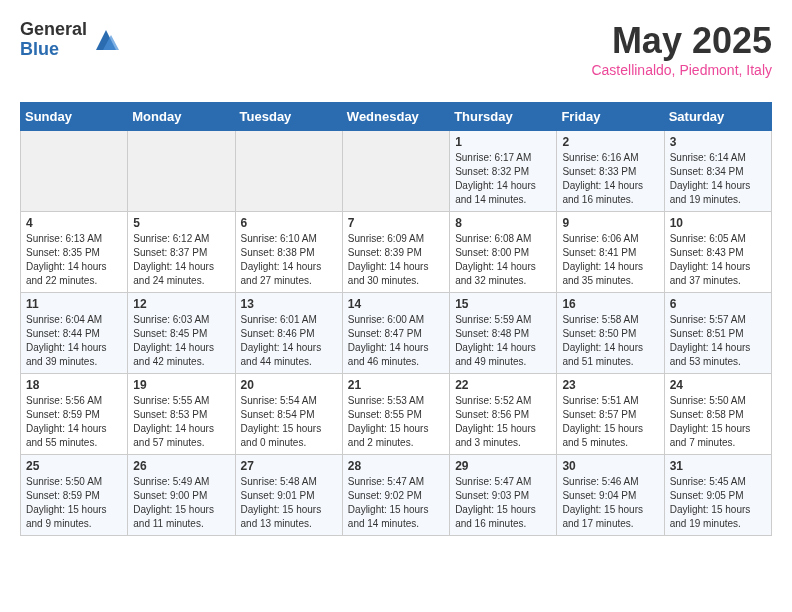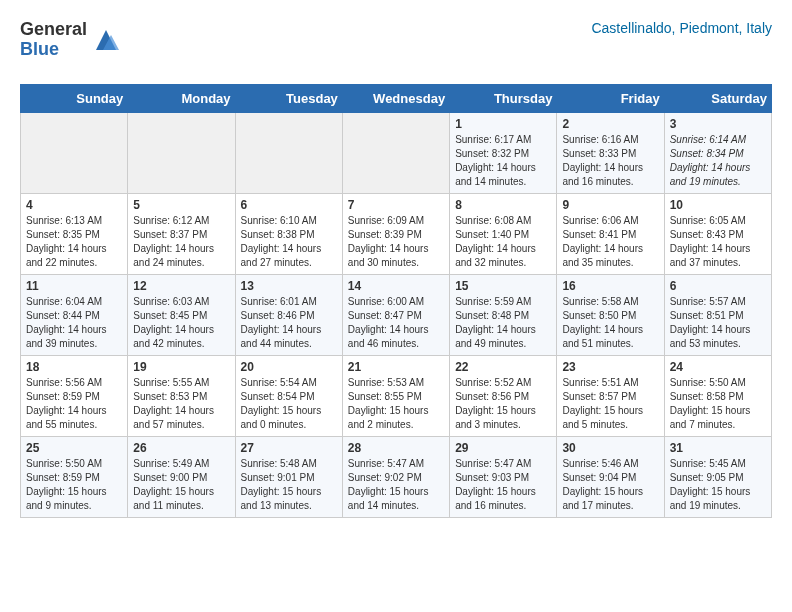--- a/index.html
+++ b/index.html
@@ -43,33 +43,33 @@
     .title-section {
       text-align: right;
     }
     .month-title {
       font-size: 36px;
       font-weight: bold;
       color: #333;
     }
     .location {
       font-size: 14px;
-      color: #0369a1;
+      color: #ec4899;
     }
     .calendar {
       width: 100%;
       border-collapse: collapse;
       border: 1px solid #ccc;
     }
     .calendar th {
       background-color: #2b6cb0;
       color: white;
       padding: 6px 4px;
       font-size: 13px;
-      text-align: right;
+      text-align: left;
       border: 1px solid #2b6cb0;
     }
     .calendar td {
       vertical-align: top;
       padding: 4px 5px;
       border: 1px solid #ccc;
       font-size: 10px;
       color: #333;
       width: calc(100% / 7);
       height: 80px;
@@ -107,20 +107,21 @@
     <div class="logo-text">
       <span class="logo-general">General</span>
       <span class="logo-blue">Blue</span>
     </div>
     <svg class="logo-icon" viewBox="0 0 30 30">
       <polygon points="5,25 15,5 25,25" fill="#2b6cb0"></polygon>
       <polygon points="12,25 20,10 28,25" fill="#4a90d9" opacity="0.7"></polygon>
     </svg>
   </div>
   <div class="title-section">
+    <div class="month-title">May 2025</div>
     <div class="location">Castellinaldo, Piedmont, Italy</div>
   </div>
 </div>
 
 <table class="calendar">
   <thead>
     <tr>
 
     <th>Sunday</th>
         <th>Monday</th>
@@ -146,21 +147,21 @@
         </td>
         <td>
           <span class="day-num">2</span>
           <div class="day-info" style="white-space: pre-line;">Sunrise: 6:16 AM
 Sunset: 8:33 PM
 Daylight: 14 hours
 and 16 minutes.</div>
         </td>
         <td>
           <span class="day-num">3</span>
-          <div class="day-info" style="white-space: pre-line; font-style: italic;">Sunrise: 6:14 AM
+          <div class="day-info" style="white-space: pre-line;">Sunrise: 6:14 AM
 Sunset: 8:34 PM
 Daylight: 14 hours
 and 19 minutes.</div>
         </td>
       </tr>
       <tr>
         <td>
           <span class="day-num">4</span>
           <div class="day-info" style="white-space: pre-line;">Sunrise: 6:13 AM
 Sunset: 8:35 PM
@@ -184,21 +185,21 @@
         <td>
           <span class="day-num">7</span>
           <div class="day-info" style="white-space: pre-line;">Sunrise: 6:09 AM
 Sunset: 8:39 PM
 Daylight: 14 hours
 and 30 minutes.</div>
         </td>
         <td>
           <span class="day-num">8</span>
           <div class="day-info" style="white-space: pre-line;">Sunrise: 6:08 AM
-Sunset: 1:40 PM
+Sunset: 8:00 PM
 Daylight: 14 hours
 and 32 minutes.</div>
         </td>
         <td>
           <span class="day-num">9</span>
           <div class="day-info" style="white-space: pre-line;">Sunrise: 6:06 AM
 Sunset: 8:41 PM
 Daylight: 14 hours
 and 35 minutes.</div>
         </td>

